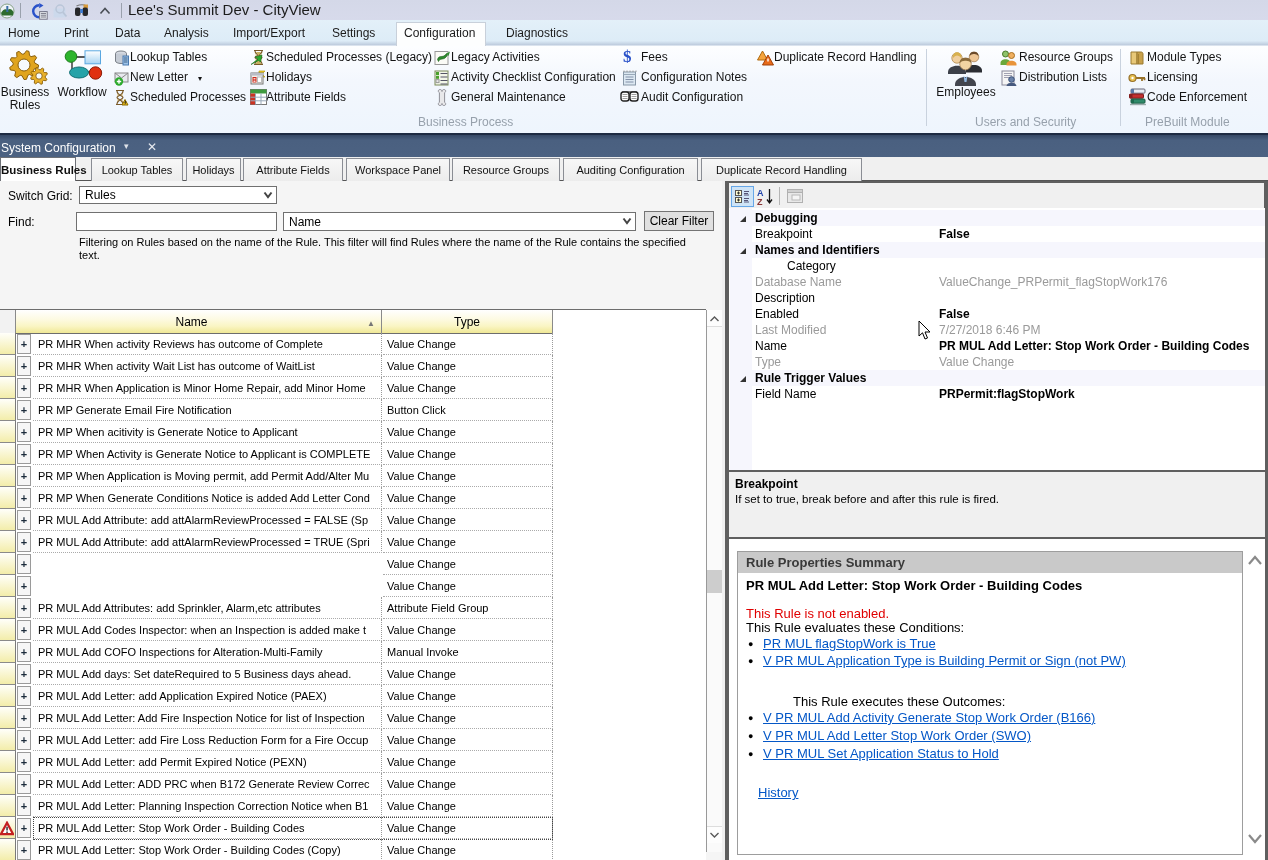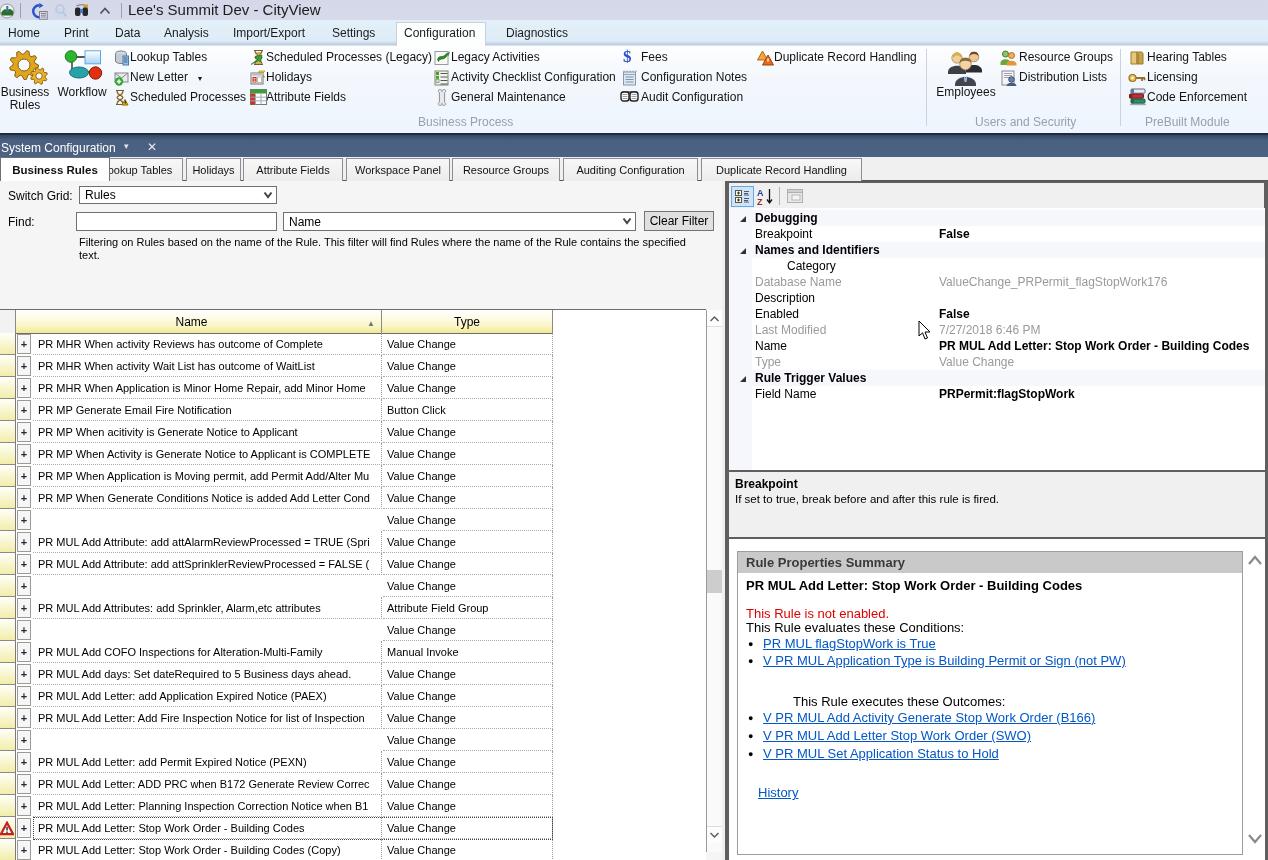--- a/index.html
+++ b/index.html
@@ -104,21 +104,21 @@
   <div class="ritem abs" style="left:266px; top:90px;">Attribute Fields</div>
   <div class="ritem abs" style="left:451px; top:50px;">Legacy Activities</div>
   <div class="ritem abs" style="left:451px; top:70px;">Activity Checklist Configuration</div>
   <div class="ritem abs" style="left:451px; top:90px;">General Maintenance</div>
   <div class="ritem abs" style="left:641px; top:50px;">Fees</div>
   <div class="ritem abs" style="left:641px; top:70px;">Configuration Notes</div>
   <div class="ritem abs" style="left:641px; top:90px;">Audit Configuration</div>
   <div class="ritem abs" style="left:774px; top:50px;">Duplicate Record Handling</div>
   <div class="ritem abs" style="left:1019px; top:50px;">Resource Groups</div>
   <div class="ritem abs" style="left:1019px; top:70px;">Distribution Lists</div>
-  <div class="ritem abs" style="left:1147px; top:50px;">Hearing Tables</div>
+  <div class="ritem abs" style="left:1147px; top:50px;">Module Types</div>
   <div class="ritem abs" style="left:1147px; top:70px;">Licensing</div>
   <div class="ritem abs" style="left:1147px; top:90px;">Code Enforcement</div>
 
   <div id="icons">
 
     <svg class="abs" style="left:0px; top:3px;" width="16" height="16" viewBox="0 0 16 16">
         <circle cx="7" cy="8" r="7" fill="#eef2f6" stroke="#8aa48a"></circle>
         <path d="M1 10 Q4 4.5 7.5 7 Q11 4 13.5 9 L13 12.5 L2 12.5 Z" fill="#2e6b2e"></path>
         <rect x="6.3" y="3" width="2" height="6" fill="#3a6ea5"></rect>
       </svg>
@@ -296,21 +296,21 @@
   </div>
 
   <div id="navline" class="abs"></div>
   <div id="docbar" class="abs">
     <div class="t">System Configuration</div>
     <div style="position:absolute; left:124px; top:6px; color:#dfe3e9; font-size:9px;">▾</div>
     <div style="position:absolute; left:147px; top:5px; color:#e8ebf0; font-size:12px;">✕</div>
   </div>
 
   <div id="tabrow" class="abs"></div>
-  <div class="tab active abs" style="left:0px; width:110px;">Business Rules</div>
+  <div class="tab active abs" style="left:0px; width:76px;">Business Rules</div>
   <div class="tab abs" style="left:91px; width:92px;">Lookup Tables</div>
   <div class="tab abs" style="left:186px; width:55px;">Holidays</div>
   <div class="tab abs" style="left:243px; width:100px;">Attribute Fields</div>
   <div class="tab abs" style="left:346px; width:104px;">Workspace Panel</div>
   <div class="tab abs" style="left:452px; width:108px;">Resource Groups</div>
   <div class="tab abs" style="left:563px; width:135px;">Auditing Configuration</div>
   <div class="tab abs" style="left:701px; width:161px;">Duplicate Record Handling</div>
 
   <div id="leftpanel" class="abs"></div>
   <div class="lbl" style="left:8px; top:189px;">Switch Grid:</div>
@@ -378,48 +378,49 @@
       </div>
     <div class="grow abs" style="top:487px">
         <div class="gind"></div>
         <div class="gplus">+</div>
         <div class="gname">PR MP When Generate Conditions Notice is added Add Letter Cond</div>
         <div class="gtype">Value Change</div>
       </div>
     <div class="grow abs" style="top:509px">
         <div class="gind"></div>
         <div class="gplus">+</div>
+        <div class="gname">PR MUL Add Attribute: add attAlarmReviewProcessed = FALSE (Sp</div>
         <div class="gtype">Value Change</div>
       </div>
     <div class="grow abs" style="top:531px">
         <div class="gind"></div>
         <div class="gplus">+</div>
         <div class="gname">PR MUL Add Attribute: add attAlarmReviewProcessed = TRUE (Spri</div>
         <div class="gtype">Value Change</div>
       </div>
     <div class="grow abs" style="top:553px">
         <div class="gind"></div>
         <div class="gplus">+</div>
-        <div class="gname">PR MUL Add Attribute: add attSprinklerReviewProcessed = FALSE (</div>
         <div class="gtype">Value Change</div>
       </div>
     <div class="grow abs" style="top:575px">
         <div class="gind"></div>
         <div class="gplus">+</div>
         <div class="gtype">Value Change</div>
       </div>
     <div class="grow abs" style="top:597px">
         <div class="gind"></div>
         <div class="gplus">+</div>
         <div class="gname">PR MUL Add Attributes: add Sprinkler, Alarm,etc attributes</div>
         <div class="gtype">Attribute Field Group</div>
       </div>
     <div class="grow abs" style="top:619px">
         <div class="gind"></div>
         <div class="gplus">+</div>
+        <div class="gname">PR MUL Add Codes Inspector: when an Inspection is added make t</div>
         <div class="gtype">Value Change</div>
       </div>
     <div class="grow abs" style="top:641px">
         <div class="gind"></div>
         <div class="gplus">+</div>
         <div class="gname">PR MUL Add COFO Inspections for Alteration-Multi-Family</div>
         <div class="gtype">Manual Invoke</div>
       </div>
     <div class="grow abs" style="top:663px">
         <div class="gind"></div>
@@ -435,20 +436,21 @@
       </div>
     <div class="grow abs" style="top:707px">
         <div class="gind"></div>
         <div class="gplus">+</div>
         <div class="gname">PR MUL Add Letter: Add Fire Inspection Notice for list of Inspection</div>
         <div class="gtype">Value Change</div>
       </div>
     <div class="grow abs" style="top:729px">
         <div class="gind"></div>
         <div class="gplus">+</div>
+        <div class="gname">PR MUL Add Letter: add Fire Loss Reduction Form for a Fire Occup</div>
         <div class="gtype">Value Change</div>
       </div>
     <div class="grow abs" style="top:751px">
         <div class="gind"></div>
         <div class="gplus">+</div>
         <div class="gname">PR MUL Add Letter: add Permit Expired Notice (PEXN)</div>
         <div class="gtype">Value Change</div>
       </div>
     <div class="grow abs" style="top:773px">
         <div class="gind"></div>

